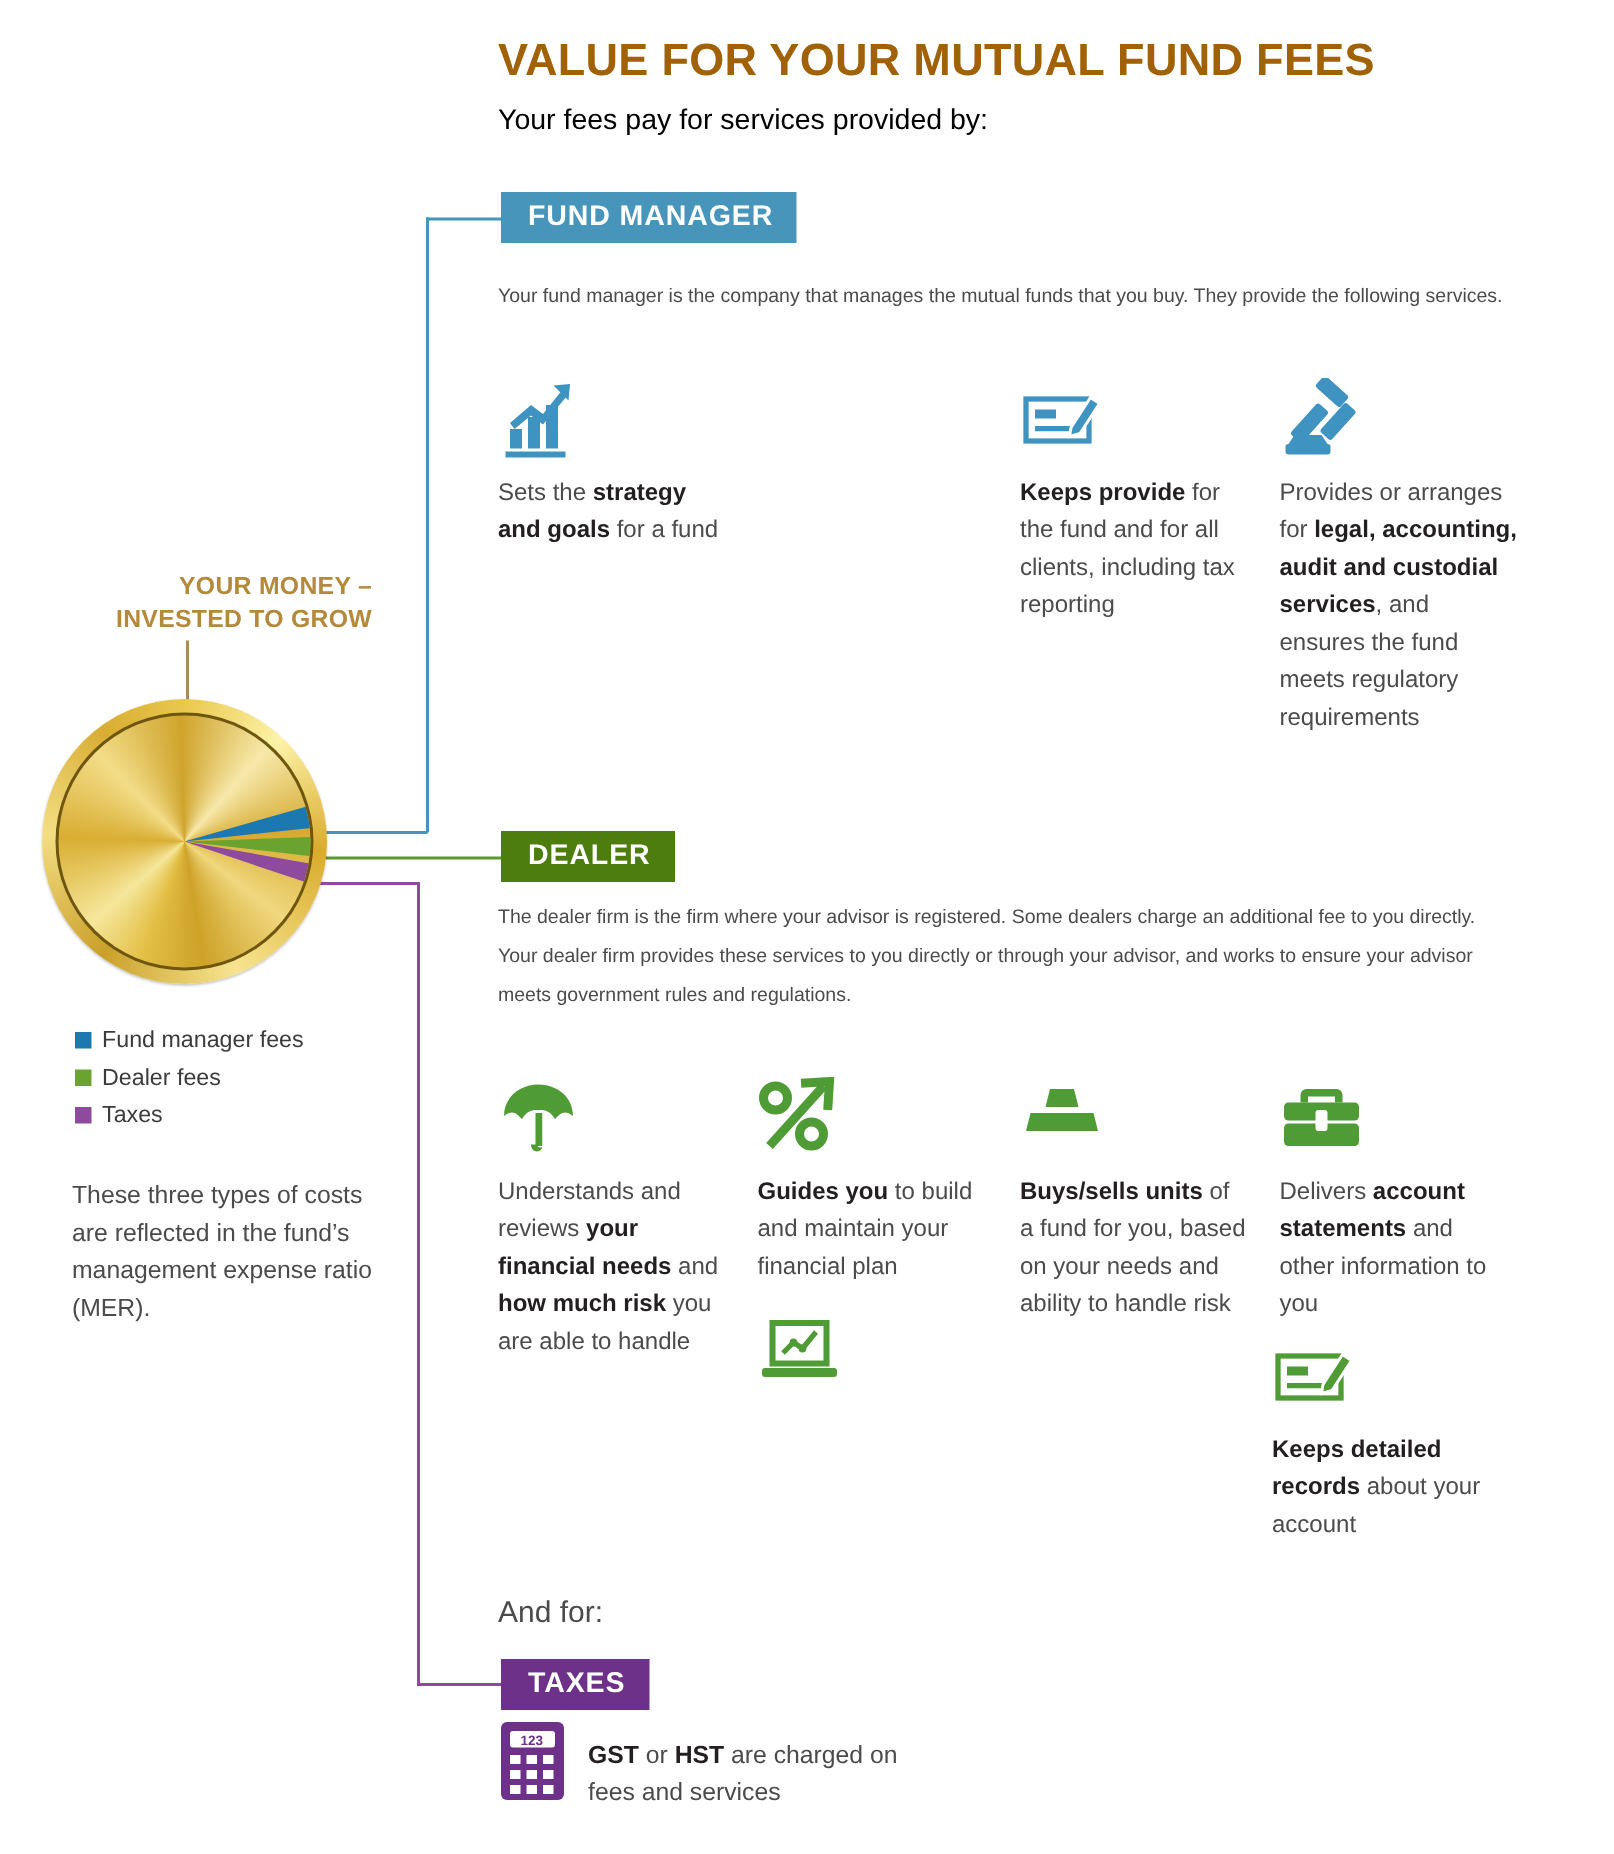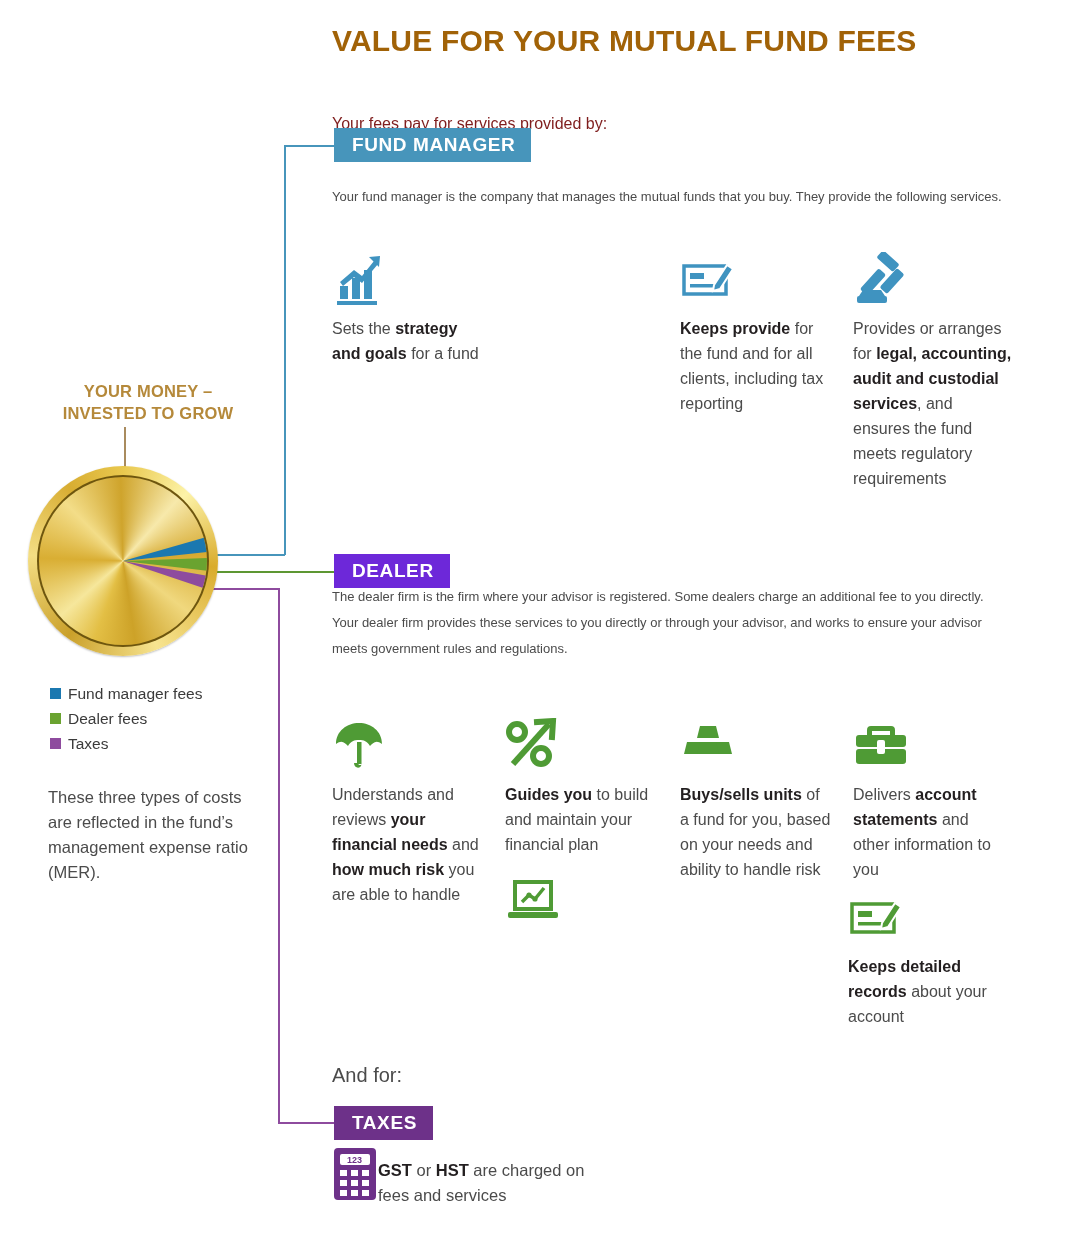--- a/index.html
+++ b/index.html
@@ -15,40 +15,40 @@
   .page{position:absolute;inset:0;}
 
   
   #main-title{
     position:absolute;left:332px;top:24px;width:700px;
     font-size:30px;font-weight:bold;letter-spacing:.2px;
     color:#a16207;line-height:1.15;
   }
   #subtitle{
     position:absolute;left:332px;top:70px;width:700px;
-    font-size:16px;color:#7f1d1d;font-weight:normal;margin-top:45px;
+    font-size:19px;color:#000000;font-weight:normal;
   }
 
   
   .badge{
     position:absolute;height:34px;line-height:34px;
     color:#ffffff;font-weight:bold;font-size:19px;
     letter-spacing:.6px;padding:0 16px 0 18px;
     box-sizing:border-box;white-space:nowrap;
   }
   #badge-fund-manager{left:334px;top:128px;background:#4795bb;text-align:right;}
-  #badge-dealer{left:334px;top:554px;background:#6d28d9;}
+  #badge-dealer{left:334px;top:554px;background:#4d7c0f;}
   #badge-taxes{left:334px;top:1106px;background:#6d3189;}
 
   
   .para{
     position:absolute;font-size:13px;line-height:26px;color:#4b4b4b;
   }
   #fm-intro{left:332px;top:184px;width:680px;}
-  #dealer-intro{left:332px;top:584px;width:680px;}
+  #dealer-intro{left:332px;top:598px;width:680px;}
   #and-for{left:332px;top:1062px;font-size:20px;color:#4b4b4b;}
 
   
   .col{position:absolute;width:152px;}
   .col .icon{height:56px;display:block;margin-bottom:8px;}
   .col .cap{font-size:16px;line-height:25px;color:#4b4b4b;}
   .col .cap b{color:#231f20;font-weight:bold;}
 
   
   #fm-col-0{left:332px;top:252px;}
@@ -58,29 +58,29 @@
 
   
   #dl-col-0{left:332px;top:718px;}
   #dl-col-1{left:505px;top:718px;}
   #dl-col-2{left:680px;top:718px;}
   #dl-col-3{left:853px;top:718px;}
   #dl-col-4{left:505px;top:874px;}
   #dl-col-5{left:848px;top:890px;}
 
   
-  #tx-row{position:absolute;left:332px;top:1146px;display:flex;align-items:flex-start;}
+  #tx-row{position:absolute;left:332px;top:1146px;display:flex;gap:14px;align-items:flex-start;}
   #tx-row .cap{font-size:16.5px;line-height:25px;color:#4b4b4b;width:230px;padding-top:12px;}
   #tx-row .cap b{color:#231f20;}
 
   
   #money-label{
-    position:absolute;left:0px;top:380px;width:248px;text-align:center;
+    position:absolute;left:0px;top:380px;width:248px;text-align:right;
     font-size:16.5px;font-weight:bold;line-height:22px;
-    color:#b5893a;letter-spacing:.2px;padding-left:24px;
+    color:#b5893a;letter-spacing:.2px;
   }
   #money-leader{
     position:absolute;left:124px;top:427px;width:2px;height:44px;background:#a98b5e;
   }
   #coin-wrap{position:absolute;left:28px;top:466px;width:190px;height:190px;}
   #coin-outer{
     position:absolute;inset:0;border-radius:50%;
     background:conic-gradient(from 0deg,#e9c84e,#fdf3a8 12%,#d9ab2c 26%,#f7e490 44%,#caa02a 60%,#f4de84 76%,#d8ad32 90%,#e9c84e);
     box-shadow:0 1px 2px rgba(0,0,0,.25);
   }

